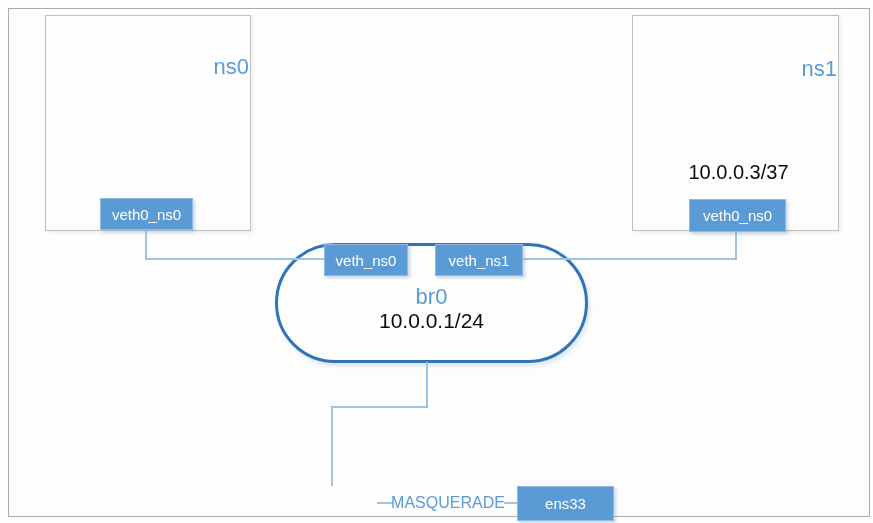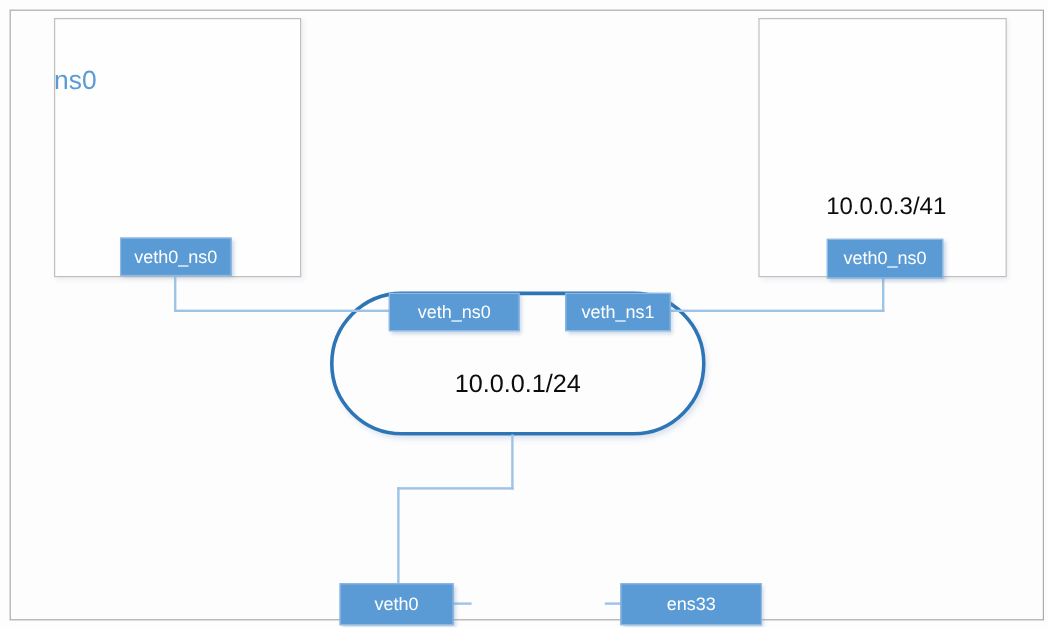--- a/index.html
+++ b/index.html
@@ -15,21 +15,21 @@
     border:1px solid #ababab;background:transparent;
   }
   .ns-box{
     position:absolute;width:204px;height:214px;
     border:1px solid #bfbfbf;background:#fefeff;
     box-shadow:2px 2px 4px rgba(160,170,185,.18);
   }
   .ns-box.left{left:45px;top:15px;}
   .ns-box.right{left:632px;top:15px;width:205px;}
   .ns-title{
-    position:absolute;text-align:left;
+    position:absolute;text-align:right;
     font-size:22px;color:#5b9bd5;
   }
   .ns-title.left{left:45px;top:54px;width:204px;}
   .ns-title.right{left:632px;top:56px;width:205px;}
   .ip-text{
     position:absolute;text-align:center;
     font-size:20px;color:#0c0c0c;
   }
   .ip-ns0{left:42px;top:161px;width:204px;}
   .ip-ns1{left:636px;top:161px;width:205px;}
@@ -58,25 +58,25 @@
     position:absolute;
     background:#5b9bd5;
     border:1px solid #8fb8e2;
     box-sizing:border-box;
     color:#ffffff;font-size:15px;
     display:flex;align-items:center;justify-content:center;
     box-shadow:2px 2px 3px rgba(110,145,185,.35);
   }
   .port-ns0{left:100px;top:198px;width:93px;height:32px;}
   .port-ns1{left:689px;top:199px;width:97px;height:33px;}
-  .bport0{left:324px;top:244px;width:109px;height:32px;}
-  .bport1{left:435px;top:244px;width:88px;height:32px;margin-left:36px;}
+  .bport0{left:324px;top:244px;width:84px;height:32px;}
+  .bport1{left:435px;top:244px;width:88px;height:32px;}
   .port-veth1{left:380px;top:331px;width:95px;height:32px;}
   .port-veth0{left:283px;top:486px;width:95px;height:35px;}
-  .port-ens33{left:517px;top:486px;width:118px;height:35px;}
+  .port-ens33{left:517px;top:486px;width:97px;height:35px;}
   .nat-label{
     position:absolute;left:391px;top:494px;width:114px;
     text-align:center;font-size:16px;color:#5b9bd5;
   }
 </style>
 </head>
 <body>
 
 <div class="canvas">
 
@@ -91,25 +91,27 @@
   <div class="conn seg-l-h"></div>
   <div class="conn seg-r-v"></div>
   <div class="conn seg-r-h"></div>
   <div class="conn seg-b-v1"></div>
   <div class="conn seg-b-h"></div>
   <div class="conn seg-b-v2"></div>
   <div class="conn dash-left"></div>
   <div class="conn dash-right"></div>
 
   <div class="ns-title left">ns0</div>
-  <div class="ip-text ip-ns1">10.0.0.3/41</div>
+  <div class="ns-title right">ns1</div>
+  <div class="ip-text ip-ns1">10.0.0.3/37</div>
 
+  <div class="br-title">br0</div>
   <div class="ip-text ip-br">10.0.0.1/24</div>
 
   <div class="port port-ns0">veth0_ns0</div>
   <div class="port port-ns1">veth0_ns0</div>
   <div class="port bport0">veth_ns0</div>
   <div class="port bport1">veth_ns1</div>
-  <div class="port port-veth0">veth0</div>
   <div class="port port-ens33">ens33</div>
 
+  <div class="nat-label">MASQUERADE</div>
 
 </div>
 
 </body></html>

